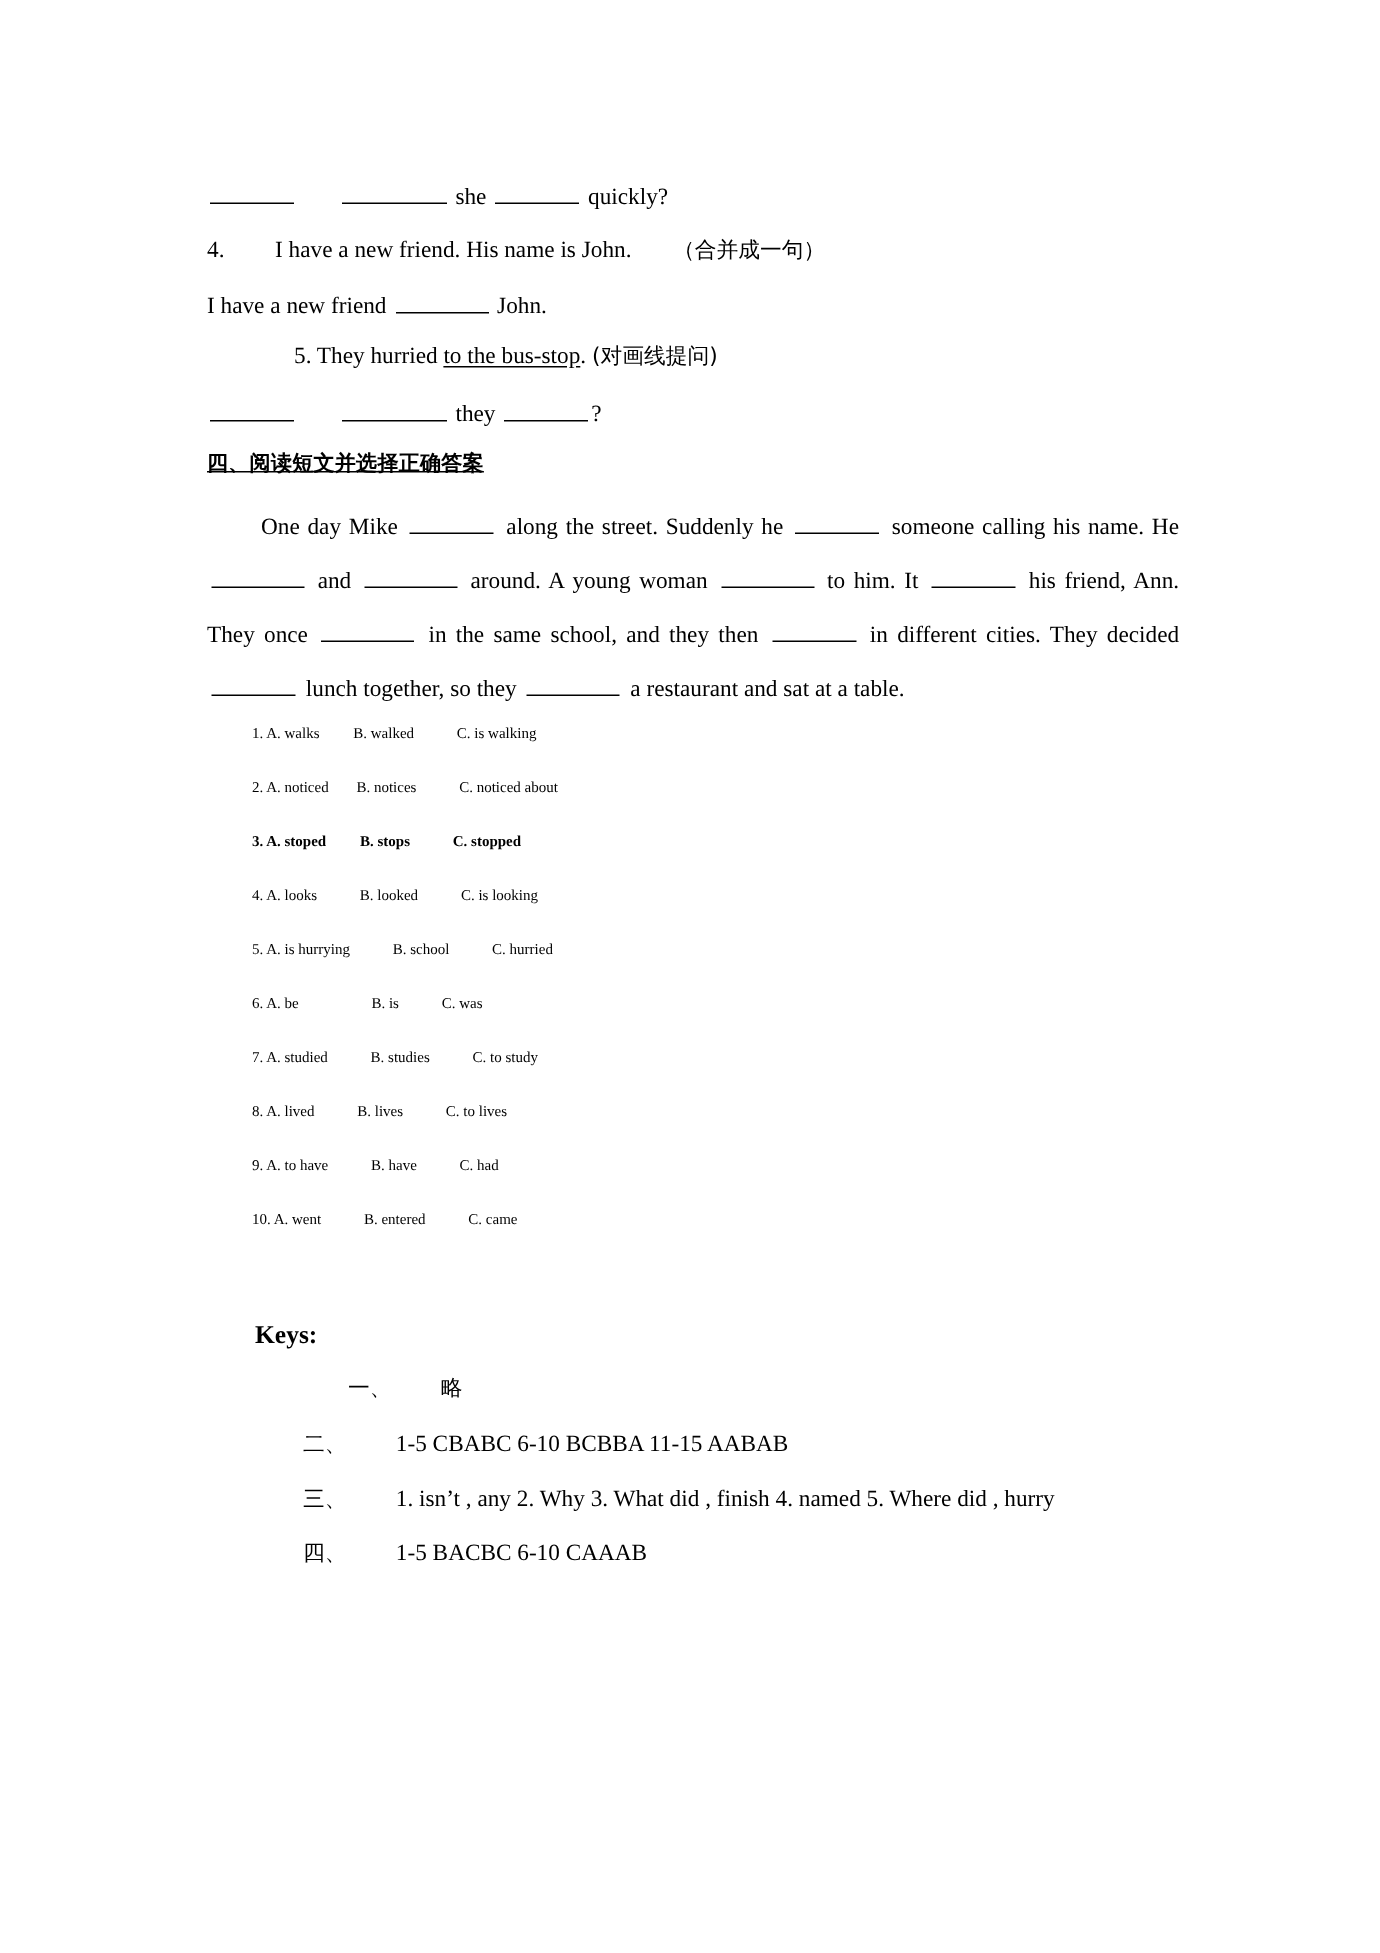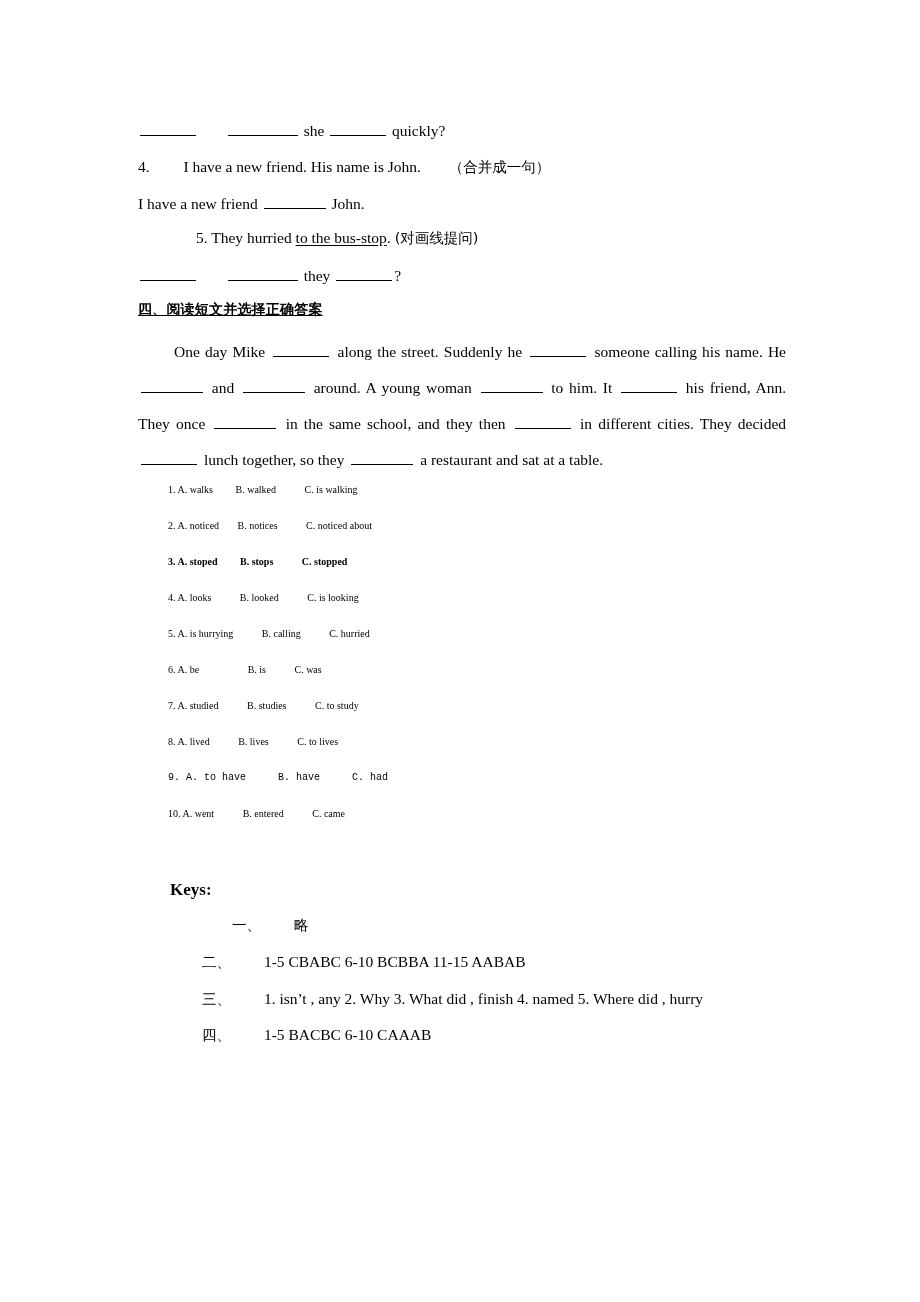--- a/index.html
+++ b/index.html
@@ -197,21 +197,21 @@
   <div class="opt" style="top:592px;">
     <span>4.</span>
     <span> </span><span>A. looks</span>
     <span class="sp3"></span><span>B. looked</span>
     <span class="sp3"></span><span>C. is looking</span>
   </div>
 
   <div class="opt" style="top:628px;">
     <span>5.</span>
     <span> </span><span>A. is hurrying</span>
-    <span class="sp3"></span><span>B. calling</span>
+    <span class="sp3"></span><span>B. school</span>
     <span class="sp3"></span><span>C. hurried</span>
   </div>
 
   <div class="opt" style="top:664px;">
     <span>6.</span>
     <span> </span><span>A. be</span>
     <span class="sp3"></span><span class="sp2"></span><span>B. is</span>
     <span class="sp3"></span><span>C. was</span>
   </div>
 
@@ -222,21 +222,21 @@
     <span class="sp3"></span><span>C. to study</span>
   </div>
 
   <div class="opt" style="top:736px;">
     <span>8.</span>
     <span> </span><span>A. lived</span>
     <span class="sp3"></span><span>B. lives</span>
     <span class="sp3"></span><span>C. to lives</span>
   </div>
 
-  <div class="opt" style="top:772px;font-family:Liberation Mono, monospace;">
+  <div class="opt" style="top:772px;">
     <span>9.</span>
     <span> </span><span>A. to have</span>
     <span class="sp3"></span><span>B. have</span>
     <span class="sp3"></span><span>C. had</span>
   </div>
 
   <div class="opt" style="top:808px;">
     <span>10.</span>
     <span> </span><span>A. went</span>
     <span class="sp3"></span><span>B. entered</span>

